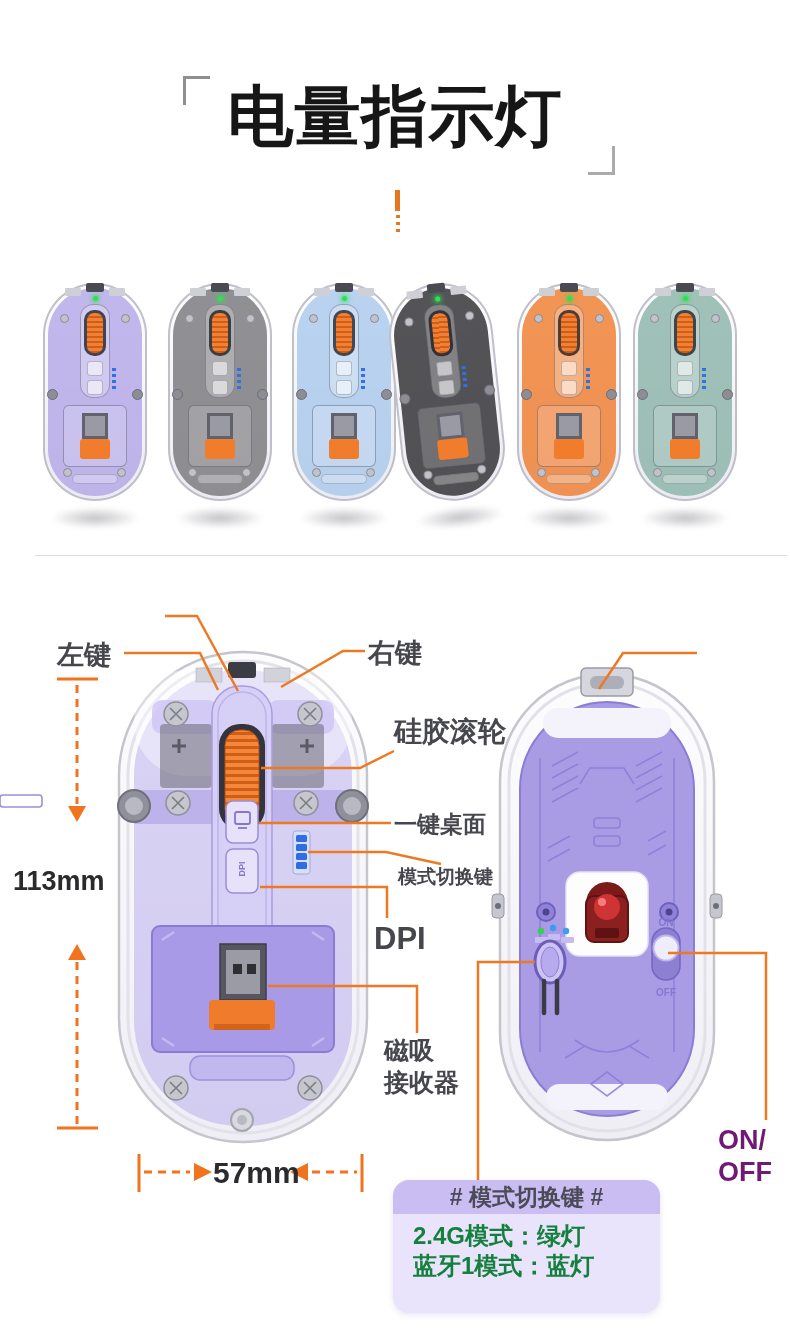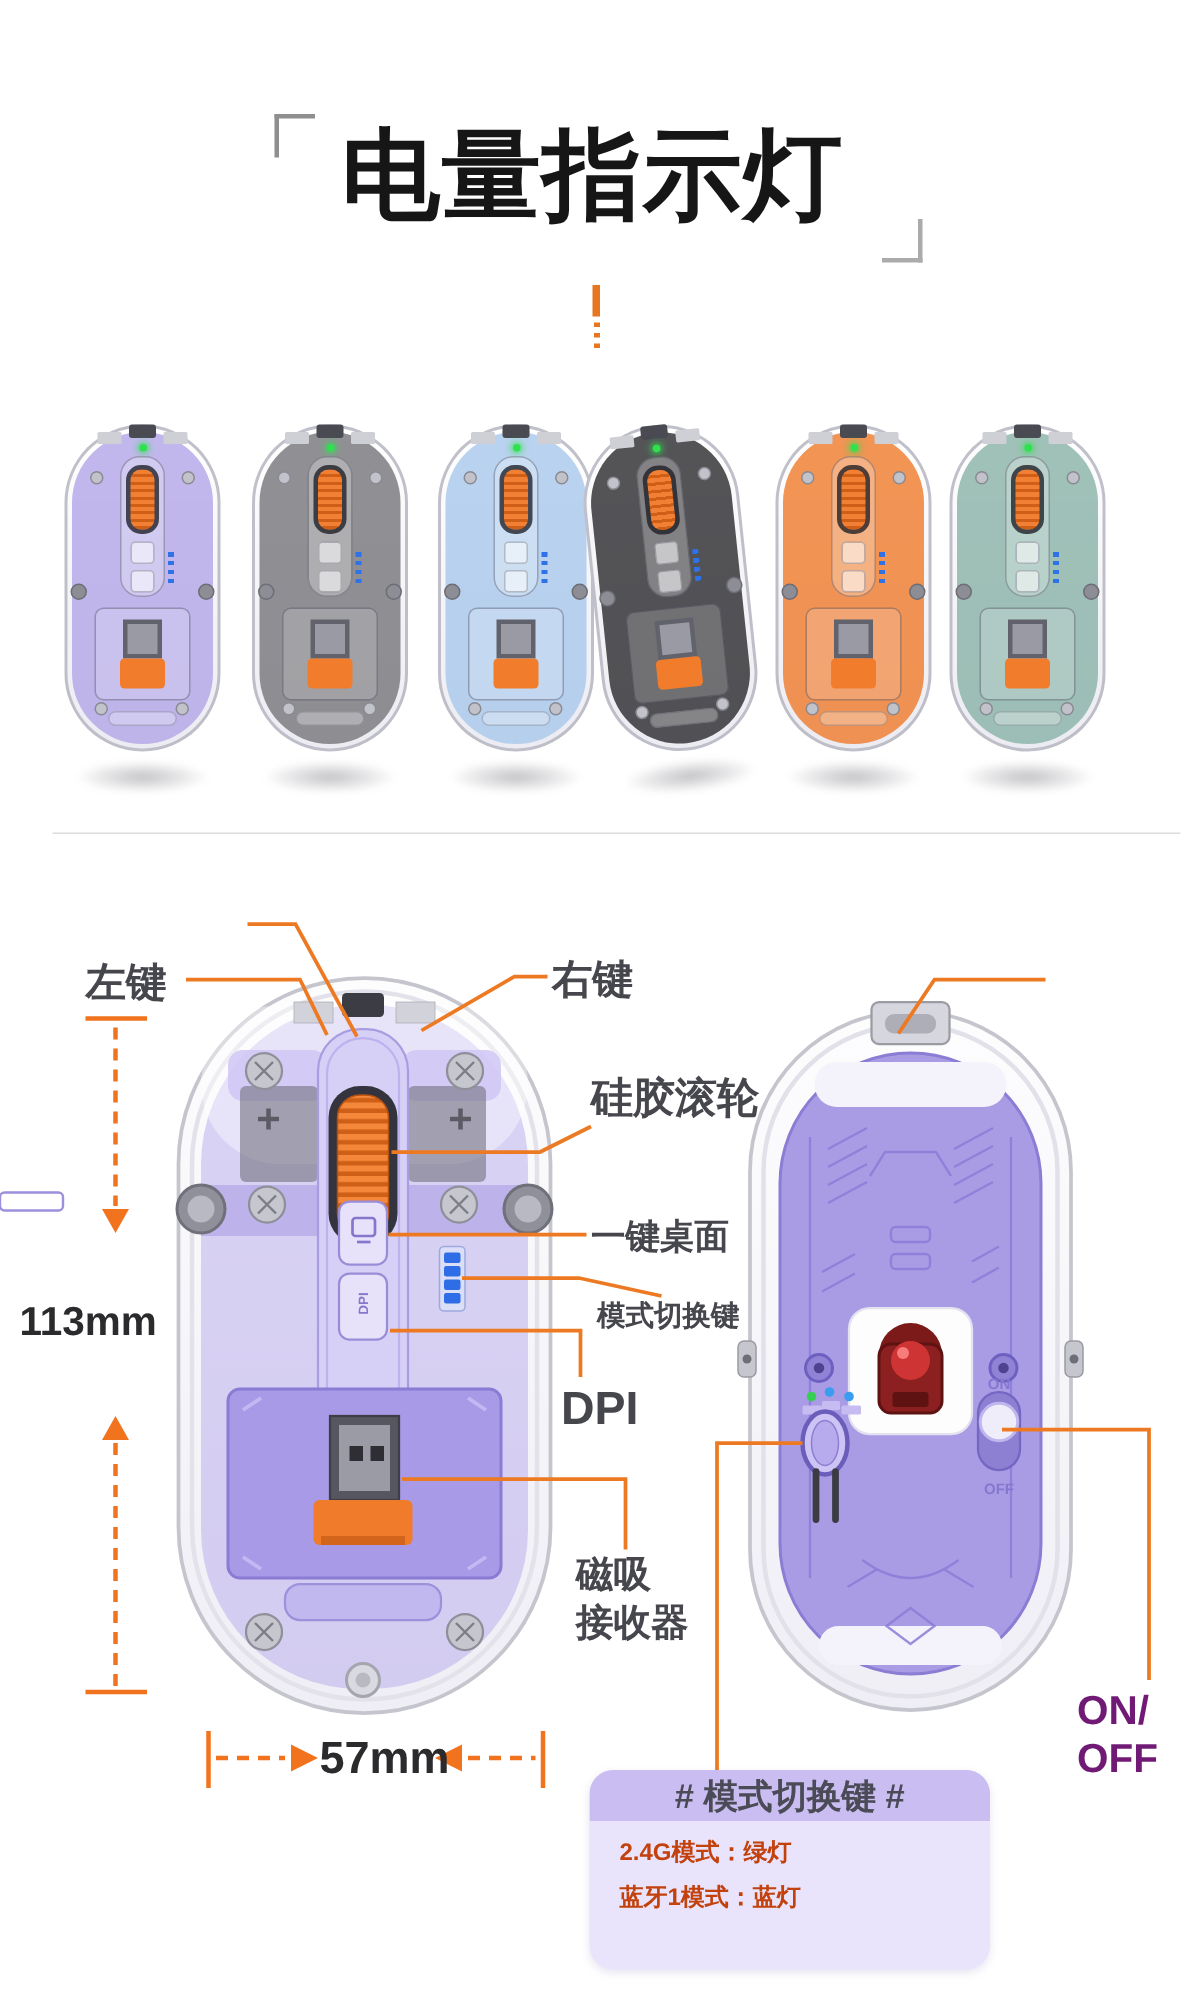--- a/index.html
+++ b/index.html
@@ -68,21 +68,21 @@
   .lbl-onoff{left:718px;top:1124px;font-size:27px;line-height:32px;color:#701a75;}
   .lbl-dim-h{left:13px;top:866px;font-size:27px;color:#2b2b2e;font-weight:600;}
   .lbl-dim-w{left:213px;top:1156px;font-size:30px;color:#2b2b2e;font-weight:600;}
 
   
   .mode-box{position:absolute;left:393px;top:1180px;width:267px;height:133px;border-radius:16px;
     background:#e9e4fb;overflow:hidden;box-shadow:0 2px 6px rgba(120,110,180,.18);}
   .mode-box-header{height:34px;line-height:34px;background:#c9bdf1;text-align:center;
     font-size:23px;font-weight:700;color:#4b4b57;}
   .mode-box-body{padding:7px 0 0 20px;}
-  .mode-line{font-size:16px;line-height:30px;color:#c2410c;font-weight:600;}
+  .mode-line{font-size:24px;line-height:30px;color:#15803d;font-weight:600;}
 
   svg{position:absolute;left:0;top:0;pointer-events:none;}
 </style>
 </head>
 <body>
 
 <div id="canvas">
 
   <div class="bracket-tl"></div>
   <div class="bracket-br"></div>

